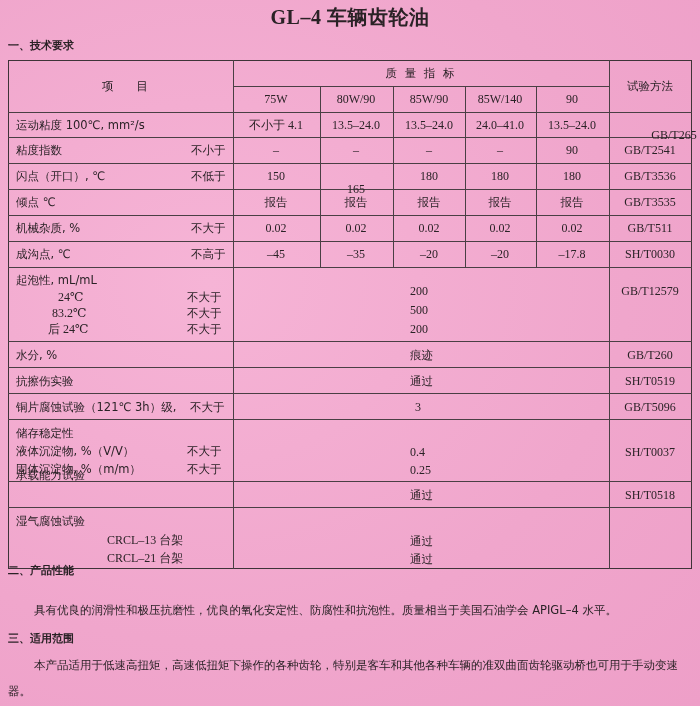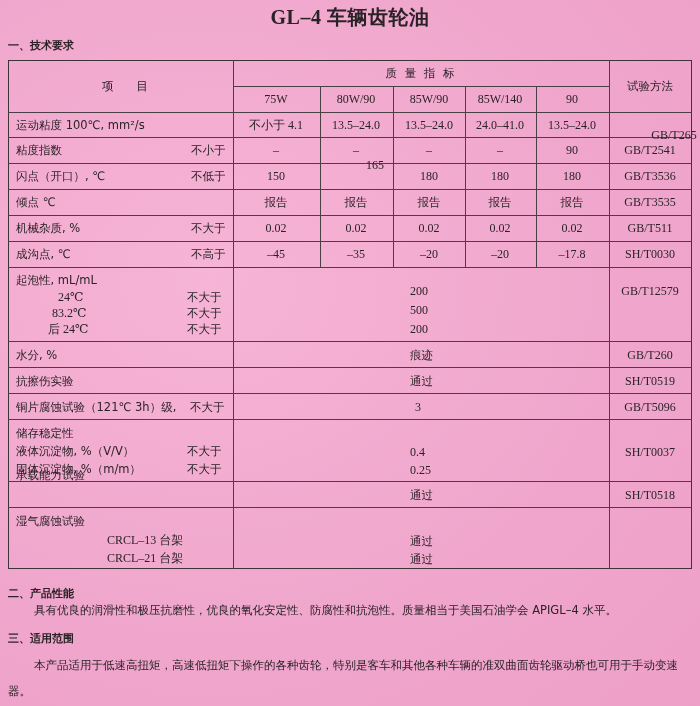--- a/index.html
+++ b/index.html
@@ -90,21 +90,21 @@
 <div class="t c num" style="left:276px; top:143px;">–</div>
 <div class="t c num" style="left:356px; top:143px;">–</div>
 <div class="t c num" style="left:429px; top:143px;">–</div>
 <div class="t c num" style="left:500px; top:143px;">–</div>
 <div class="t c num" style="left:572px; top:143px;">90</div>
 <div class="t c num" style="left:650px; top:143px;">GB/T2541</div>
 
 <div class="t" style="left:16px; top:169px;">闪点（开口）, ℃</div>
 <div class="t" style="left:191px; top:169px;">不低于</div>
 <div class="t c num" style="left:276px; top:169px;">150</div>
-<div class="t c num" style="left:356px; top:158px;margin-left:19px;">165</div>
+<div class="t c num" style="left:356px; top:182px;">165</div>
 <div class="t c num" style="left:429px; top:169px;">180</div>
 <div class="t c num" style="left:500px; top:169px;">180</div>
 <div class="t c num" style="left:572px; top:169px;">180</div>
 <div class="t c num" style="left:650px; top:169px;">GB/T3536</div>
 
 <div class="t" style="left:16px; top:195px;">倾点 ℃</div>
 <div class="t c" style="left:276px; top:195px;">报告</div>
 <div class="t c" style="left:356px; top:195px;">报告</div>
 <div class="t c" style="left:429px; top:195px;">报告</div>
 <div class="t c" style="left:500px; top:195px;">报告</div>
@@ -166,16 +166,16 @@
 <div class="t" style="left:16px; top:468px;">承载能力试验</div>
 <div class="t" style="left:410px; top:488px;">通过</div>
 <div class="t c num" style="left:650px; top:488px;">SH/T0518</div>
 
 <div class="t" style="left:16px; top:514px;">湿气腐蚀试验</div>
 <div class="t num" style="left:107px; top:533px;">CRCL–13 台架</div>
 <div class="t num" style="left:107px; top:551px;">CRCL–21 台架</div>
 <div class="t" style="left:410px; top:534px;">通过</div>
 <div class="t" style="left:410px; top:552px;">通过</div>
 
-<div class="sec" style="top:586px;">二、产品性能</div>
+<div class="sec" style="top:563px;">二、产品性能</div>
 <div class="para" style="top:597px;">具有优良的润滑性和极压抗磨性，优良的氧化安定性、防腐性和抗泡性。质量相当于美国石油学会 APIGL–4 水平。</div>
 <div class="sec" style="top:631px;text-align:right;">三、适用范围</div>
 <div class="para para2" style="top:643px;">本产品适用于低速高扭矩，高速低扭矩下操作的各种齿轮，特别是客车和其他各种车辆的准双曲面齿轮驱动桥也可用于手动变速器。</div>
 
 </body></html>

